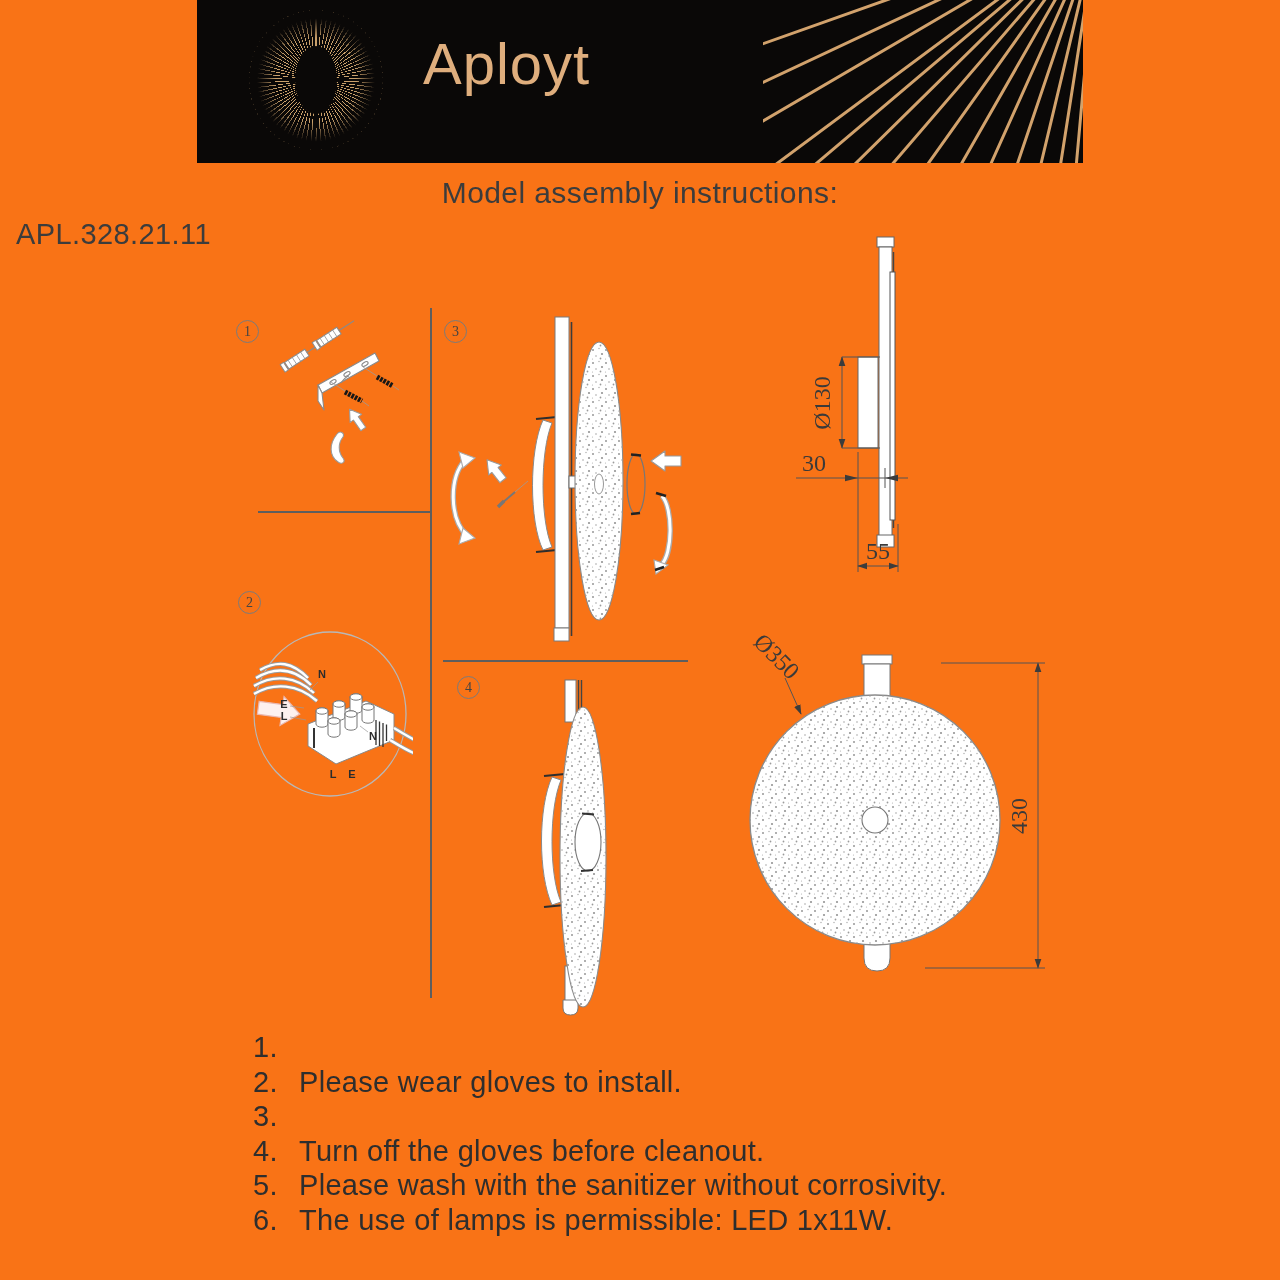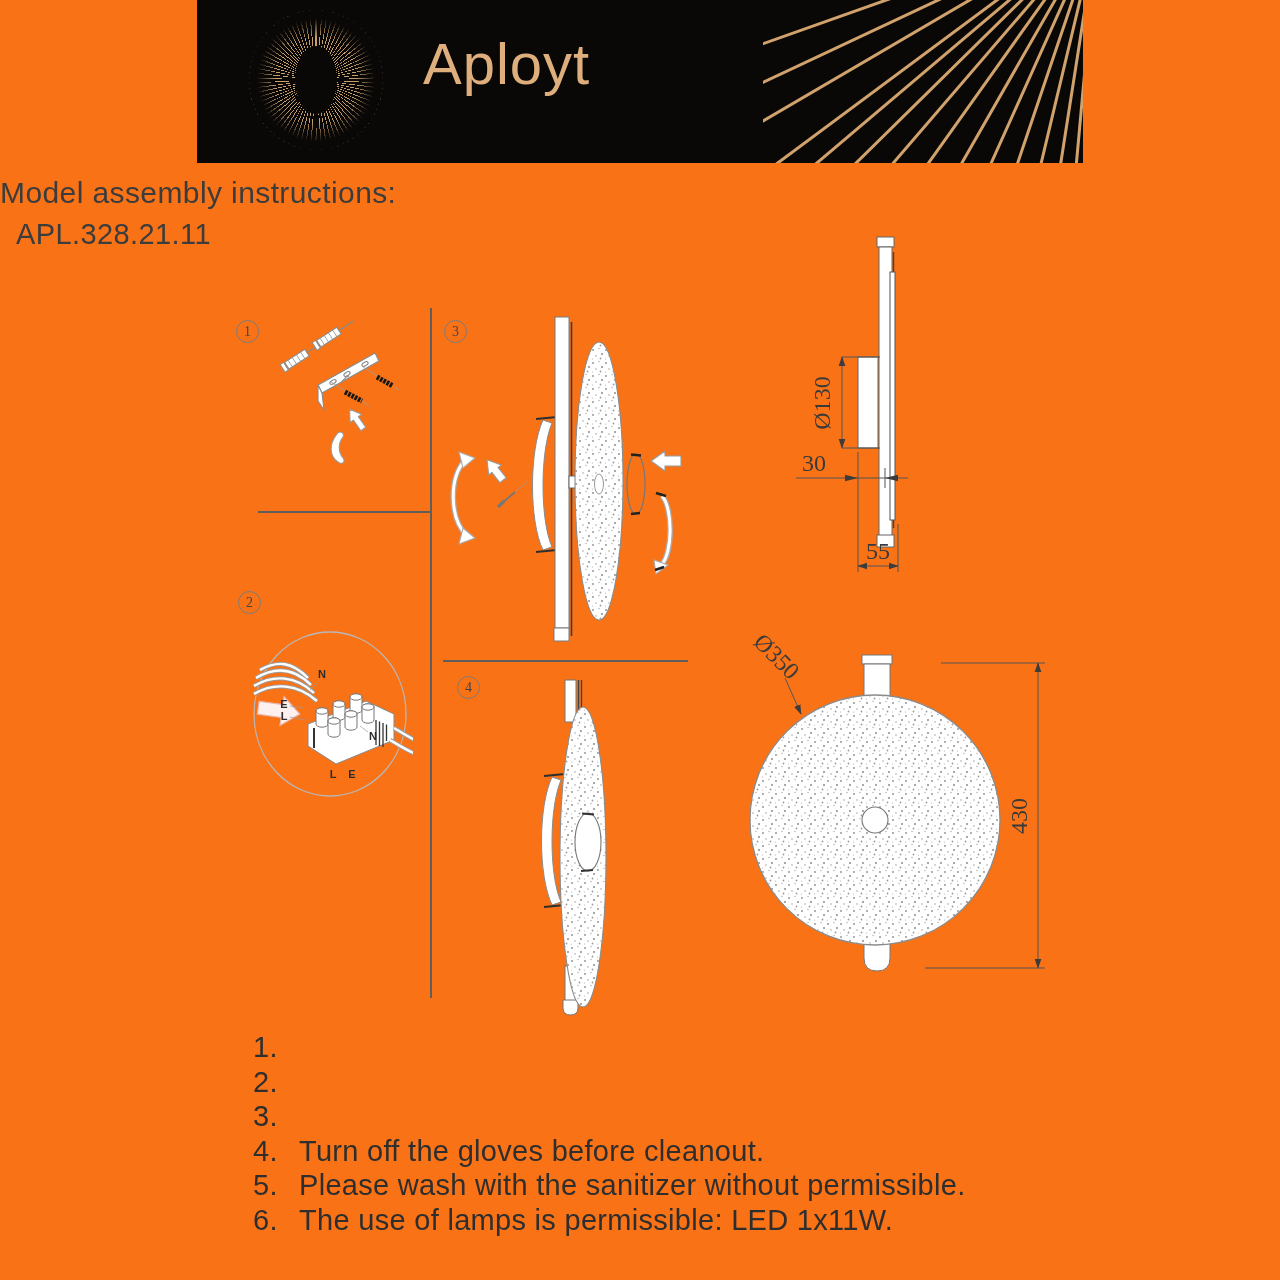--- a/index.html
+++ b/index.html
@@ -9,21 +9,21 @@
   .banner{position:absolute;left:197px;top:0;width:886px;height:163px;background:#0a0807;overflow:hidden;}
   .logo{position:absolute;left:52px;top:10px;width:134px;height:140px;border-radius:50%;
         background:repeating-conic-gradient(#c9a06b 0deg 1.1deg, rgba(0,0,0,0) 1.1deg 4.6deg);}
   .logo-fade{position:absolute;inset:0;border-radius:50%;
         background:radial-gradient(closest-side, rgba(10,8,7,0) 0%, rgba(10,8,7,0) 60%, #0a0807 88%);}
   .logo-core{position:absolute;left:50%;top:50%;width:42px;height:68px;transform:translate(-50%,-50%);
         border-radius:50%;background:#0a0807;}
   .brand{position:absolute;left:226px;top:30px;font-size:58px;font-weight:400;color:#dfae7d;letter-spacing:1px;}
   .rays{position:absolute;right:0;top:0;}
   
-  .title1{position:absolute;left:0;top:176px;width:100%;font-size:30px;color:#3c3c3c;letter-spacing:.4px;}
+  .title1{position:absolute;left:0;top:176px;width:100%;text-align:center;font-size:30px;color:#3c3c3c;letter-spacing:.4px;}
   .title2{position:absolute;left:16px;top:218px;width:100%;text-align:left;font-size:29px;color:#3c3c3c;letter-spacing:.4px;}
   
   .vline{position:absolute;left:430px;top:308px;width:2px;height:690px;background:#5e5e5e;}
   .hline1{position:absolute;left:258px;top:511px;width:174px;height:2px;background:#5e5e5e;}
   .hline2{position:absolute;left:443px;top:660px;width:245px;height:2px;background:#5e5e5e;}
   
   .badge{position:absolute;width:21px;height:21px;border:1.4px solid #7b7b7b;border-radius:50%;
          display:flex;align-items:center;justify-content:center;
          font-family:"Liberation Serif",serif;font-size:14px;color:#444;}
   .svgpanel{position:absolute;}
@@ -338,31 +338,32 @@
     </g>
     <text class="dimtxt" transform="rotate(-90 292 194)" x="292" y="194" text-anchor="middle" font-size="25">430</text>
   </svg>
 
   <div class="list">
     <div class="li">
       <span class="num">1.</span>
     </div>
     <div class="li">
       <span class="num">2.</span>
+      <span class="txt">Please wear gloves to install.</span>
     </div>
     <div class="li">
       <span class="num">3.</span>
     </div>
     <div class="li">
       <span class="num">4.</span>
       <span class="txt">Turn off the gloves before cleanout.</span>
     </div>
     <div class="li">
       <span class="num">5.</span>
-      <span class="txt">Please wash with the sanitizer without permissible.</span>
+      <span class="txt">Please wash with the sanitizer without corrosivity.</span>
     </div>
     <div class="li">
       <span class="num">6.</span>
       <span class="txt">The use of lamps is permissible: LED 1x11W.</span>
     </div>
   </div>
 
 </div>
 
 </body></html>

